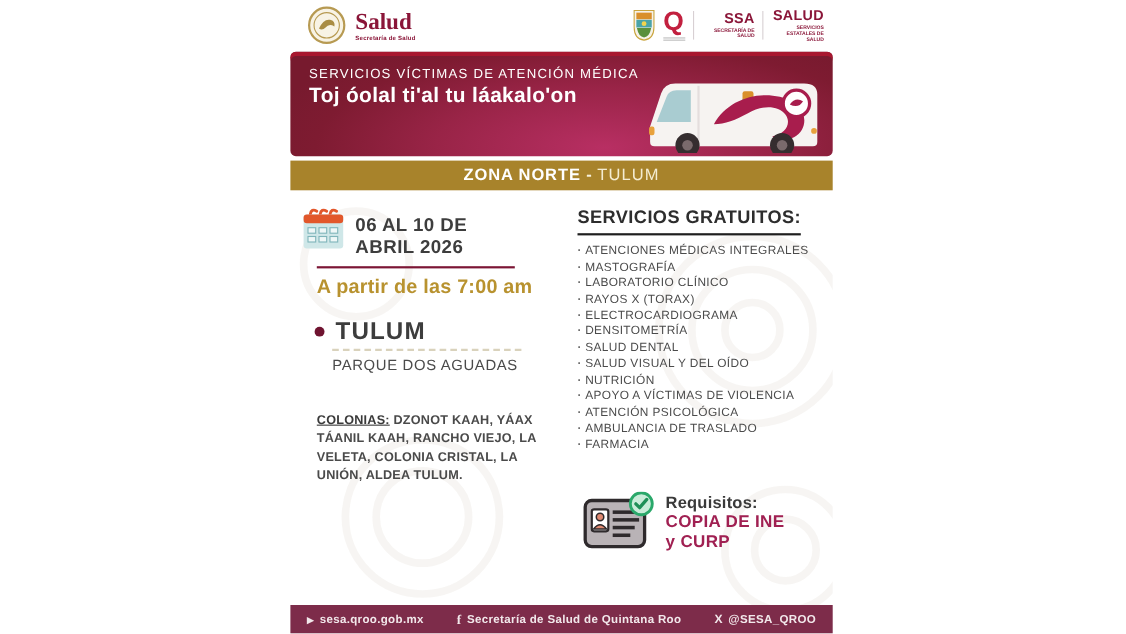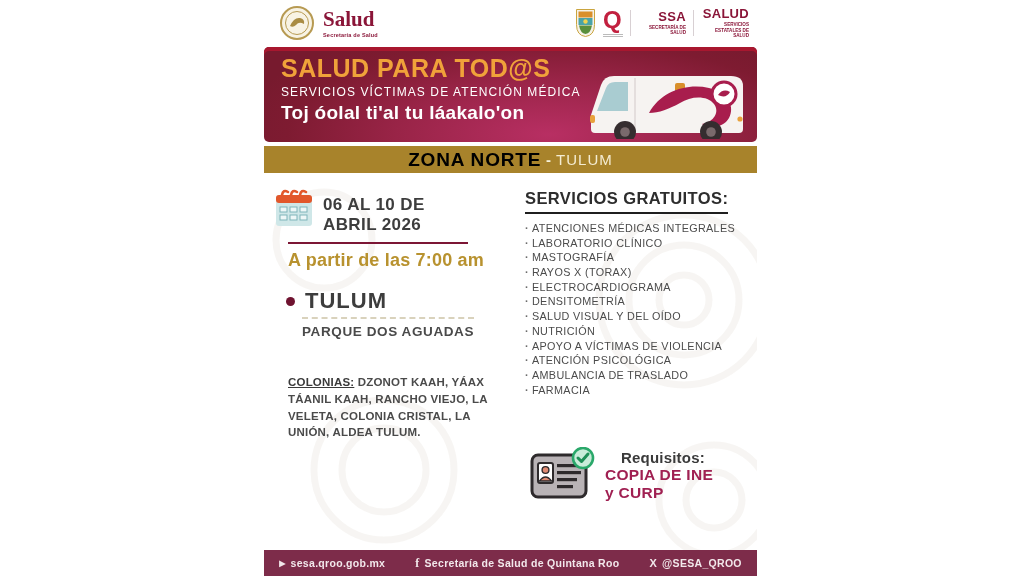--- a/index.html
+++ b/index.html
@@ -33,51 +33,51 @@
             box-shadow:inset 0 4px 0 #a8172f; overflow:hidden; }
   .banner-text { position:absolute; left:17px; top:9px; }
   .banner-title { font-size:25px; font-weight:900; color:#f0a23a; letter-spacing:.5px; line-height:1; }
   .banner-sub { font-size:12px; font-weight:500; color:#ffffff; letter-spacing:1.1px; margin-top:4px; }
   .banner-maya { font-size:19px; font-weight:900; color:#ffffff; letter-spacing:.3px; margin-top:3px; }
   .van { position:absolute; right:2px; bottom:3px; width:172px; height:84px; }
 
   
   .zone-bar { position:absolute; left:0; top:146px; width:493px; height:27px; background:#a8832b;
               display:flex; align-items:center; justify-content:center; gap:5px; }
-  .zone-bar .zone { font-size:19px; font-weight:800; color:#000000; letter-spacing:.8px; }
+  .zone-bar .zone { font-size:15px; font-weight:800; color:#ffffff; letter-spacing:.8px; }
   .zone-bar .sep  { font-size:15px; font-weight:800; color:#f7f1da; }
   .zone-bar .city { font-size:15px; font-weight:400; color:#f4ecd2; letter-spacing:1px; }
 
   
   .date-block { position:absolute; left:10px; top:188px; display:flex; align-items:flex-start; gap:9px; }
   .date-text { font-size:17px; font-weight:900; color:#3d3d3d; line-height:1.18; letter-spacing:.4px; padding-top:7px; }
   .rule { position:absolute; left:24px; top:242px; width:180px; border-top:2px solid #7c1635; }
   .time-text { position:absolute; left:24px; top:250px; font-size:18px; font-weight:800; color:#b8922f; letter-spacing:.2px; }
   .tulum-row { position:absolute; left:22px; top:288px; display:flex; align-items:center; gap:10px; }
   .bullet-dot { width:9px; height:9px; border-radius:50%; background:#6f1330; }
   .tulum-name { font-size:22px; font-weight:900; color:#3d3d3d; letter-spacing:1px; }
   .dash-line { position:absolute; left:38px; top:317px; width:172px; border-top:2px dashed #d9d2bc; }
-  .venue { position:absolute; left:38px; top:324px; font-size:13.5px; font-weight:700; color:#4a4a4a; letter-spacing:.6px; }
+  .venue { position:absolute; left:38px; top:324px; font-size:13.5px; font-weight:400; color:#4a4a4a; letter-spacing:.6px; }
   .colonias { position:absolute; left:24px; top:374px; width:202px; font-size:11.5px; font-weight:600;
               color:#4a4a4a; line-height:1.46; letter-spacing:.2px; }
   .colonias b { font-weight:900; color:#3a3a3a;text-decoration:underline; }
 
   
   .services { position:absolute; left:261px; top:189px; width:220px; }
   .services-title { display:inline-block; font-size:16.5px; font-weight:900; color:#2d2d2d;
                     letter-spacing:.4px; border-bottom:2.5px solid #1f1f1f; padding-bottom:4px; }
   .services-list { list-style:none; margin-top:8px; }
   .services-list li { font-size:10.8px; font-weight:500; color:#4b4b4b; letter-spacing:.35px;
                       height:14.7px; white-space:nowrap; }
   .services-list li .dot { color:#6b6b6b; margin-right:3px; font-weight:900; }
 
   
   .req-icon { position:absolute; left:266px; top:447px; width:66px; height:56px; }
   .req-text { position:absolute; left:341px; top:449px; }
-  .req-label { font-size:15px; font-weight:900; color:#3a3a3a; letter-spacing:.2px;margin-left:16px; }
+  .req-label { font-size:15px; font-weight:900; color:#3a3a3a; letter-spacing:.2px; }
   .req-line { font-size:15.5px; font-weight:900; color:#a02052; letter-spacing:.3px; line-height:1.18; }
 
   
   .footer { position:absolute; left:0; top:550px; width:493px; height:26px; background:#7d2c4a;
             display:flex; align-items:center; justify-content:center; gap:30px; }
   .footer-item { display:flex; align-items:center; gap:5px; font-size:10.5px; font-weight:700;
                  color:#f2e8eb; letter-spacing:.3px; }
   .icon-play { font-size:8px; color:#f2e8eb; }
   .icon-fb { font-family:"Liberation Serif", serif; font-weight:700; font-size:12px; color:#f2e8eb; }
   .icon-x { font-weight:900; font-size:11px; color:#f2e8eb; }
@@ -133,21 +133,20 @@
         <div class="logo-div"></div>
         <div class="abbr-block">
           <div class="abbr">SALUD</div>
           <div class="abbr-sub">SERVICIOS ESTATALES DE SALUD</div>
         </div>
       </div>
     </div>
 
     <div class="banner">
       <div class="banner-text">
-        <div class="banner-title">SALUD PARA TOD@S</div>
         <div class="banner-sub">SERVICIOS VÍCTIMAS DE ATENCIÓN MÉDICA</div>
         <div class="banner-maya">Toj óolal ti'al tu láakalo'on</div>
       </div>
       <svg class="van" viewBox="0 0 172 84">
         <path d="M8,60 L18,30 Q21,21 31,21 L148,21 Q160,21 160,31 L160,74 Q160,78 156,78 L12,78 Q8,78 8,74 Z" fill="#f6f3f1"></path>
         <path d="M14,56 L23,33 Q25,27 32,27 L45,27 L45,56 Z" fill="#a9ccd1"></path>
         <rect x="51" y="23" width="2" height="55" fill="#e4dedd"></rect>
         <rect x="92" y="28" width="10" height="13" rx="2" fill="#d98f2b"></rect>
         <rect x="92" y="35" width="10" height="6" rx="1" fill="#4aa3a8"></rect>
         <path d="M66,58 C78,36 104,28 126,33 C146,38 152,52 146,63 C141,72 127,75 119,69 C131,67 137,57 131,49 C124,40 108,41 97,48 C86,54 76,58 66,58 Z" fill="#a81d4d"></path>
@@ -197,25 +196,26 @@
       <span class="tulum-name">TULUM</span>
     </div>
     <div class="dash-line"></div>
     <div class="venue">PARQUE DOS AGUADAS</div>
     <p class="colonias"><b>COLONIAS:</b> <span>DZONOT KAAH, YÁAX TÁANIL KAAH, RANCHO VIEJO, LA VELETA, COLONIA CRISTAL, LA UNIÓN, ALDEA TULUM.</span></p>
 
     <div class="services">
       <div class="services-title">SERVICIOS GRATUITOS:</div>
       <ul class="services-list">
           <li><span class="dot">·</span>ATENCIONES MÉDICAS INTEGRALES</li>
+          <li><span class="dot">·</span>MASTOGRAFÍA</li>
           <li><span class="dot">·</span>LABORATORIO CLÍNICO</li>
-          <li><span class="dot">·</span>MASTOGRAFÍA</li>
           <li><span class="dot">·</span>RAYOS X (TORAX)</li>
           <li><span class="dot">·</span>ELECTROCARDIOGRAMA</li>
           <li><span class="dot">·</span>DENSITOMETRÍA</li>
+          <li><span class="dot">·</span>SALUD DENTAL</li>
           <li><span class="dot">·</span>SALUD VISUAL Y DEL OÍDO</li>
           <li><span class="dot">·</span>NUTRICIÓN</li>
           <li><span class="dot">·</span>APOYO A VÍCTIMAS DE VIOLENCIA</li>
           <li><span class="dot">·</span>ATENCIÓN PSICOLÓGICA</li>
           <li><span class="dot">·</span>AMBULANCIA DE TRASLADO</li>
           <li><span class="dot">·</span>FARMACIA</li>
         </ul>
     </div>
 
     <svg class="req-icon" viewBox="0 0 66 56">

